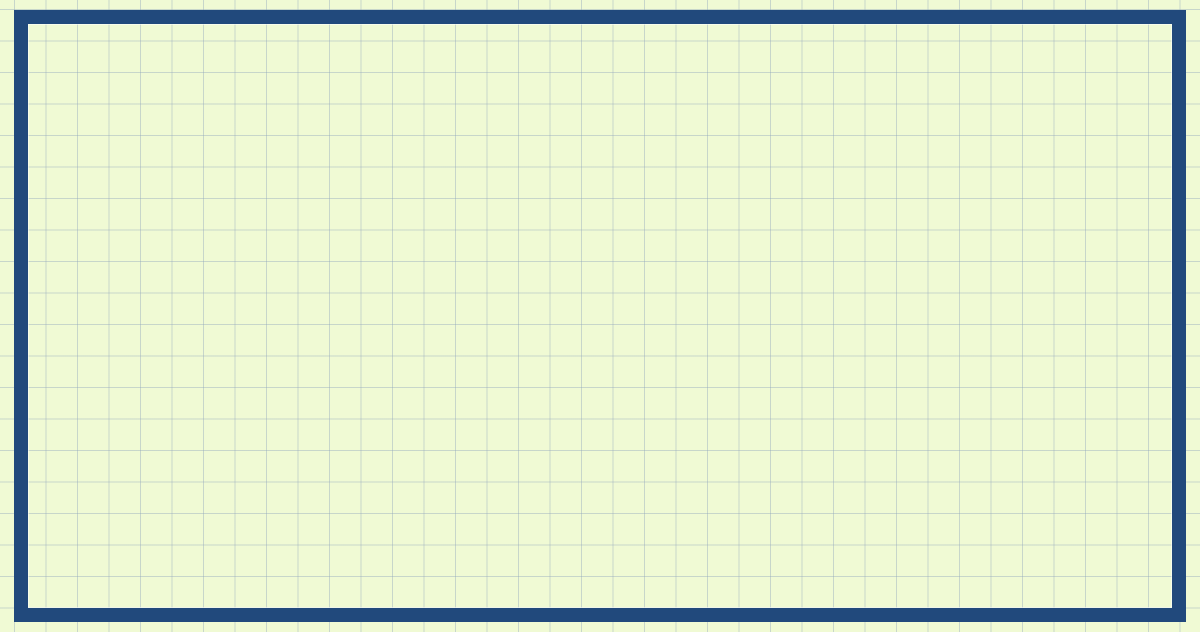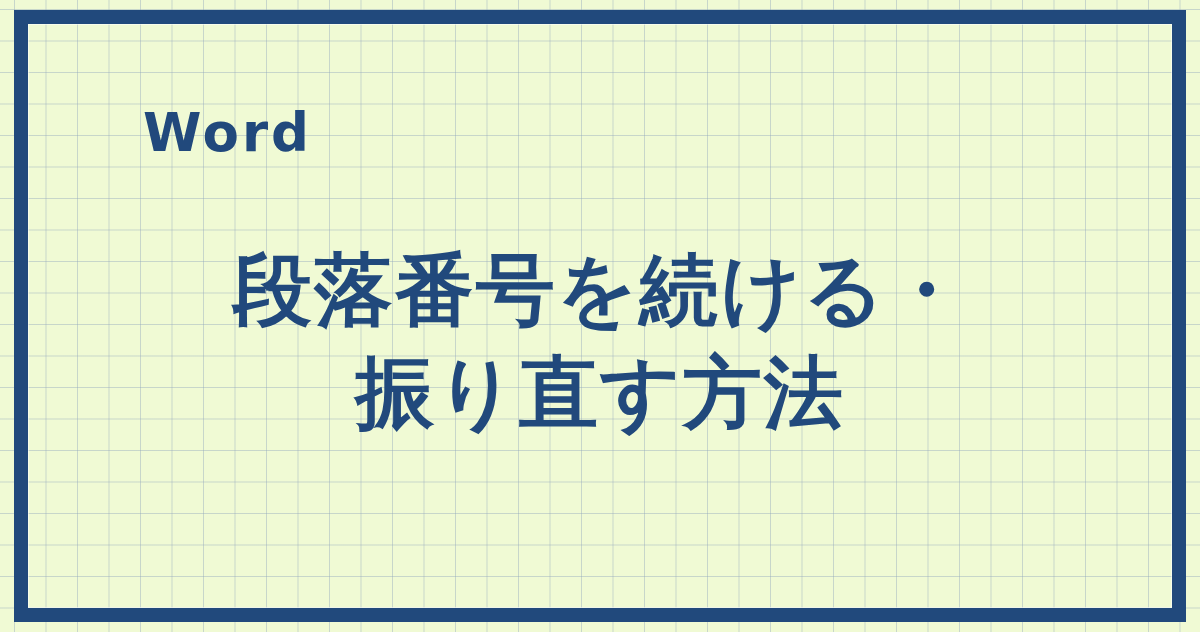--- a/index.html
+++ b/index.html
@@ -91,21 +91,16 @@
 </head>
 <body>
 
 <div id="thumbnail-card">
 
   <div id="frame-border"></div>
   <div id="frame-inner-hairline"></div>
 
   <div id="content-area">
 
-    <div id="eyebrow-label">Word</div>
 
-    <div id="title-block">
-      <span class="title-line">段落番号を続ける・</span>
-      <span class="title-line">振り直す方法</span>
-    </div>
 
   </div>
 </div>
 
 </body></html>

